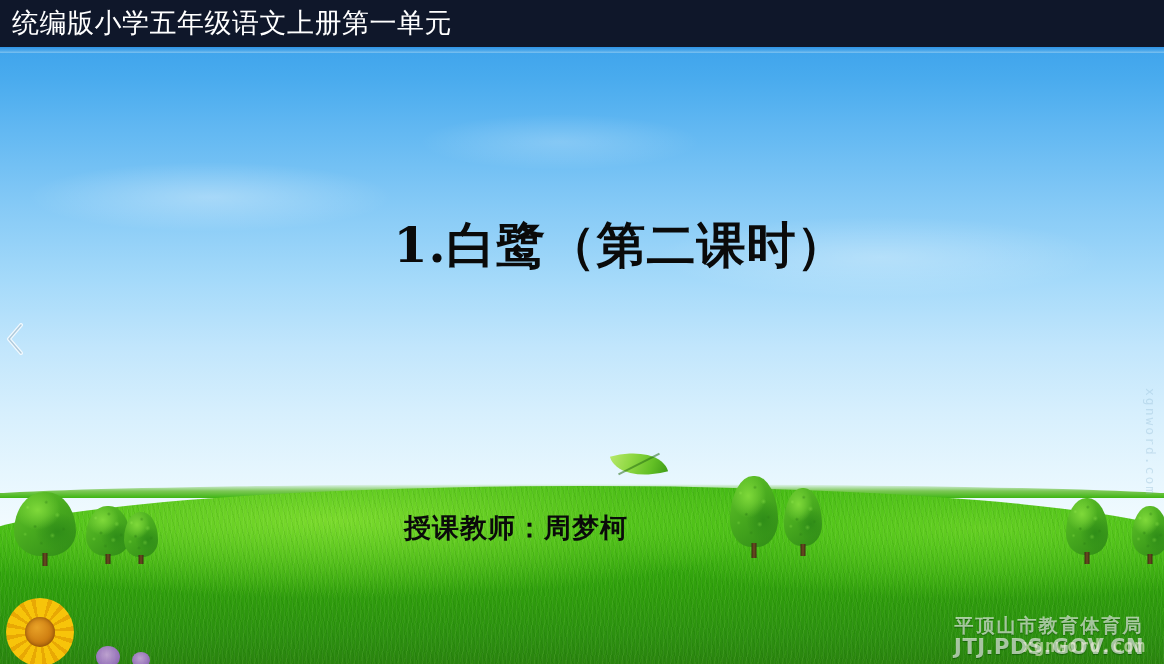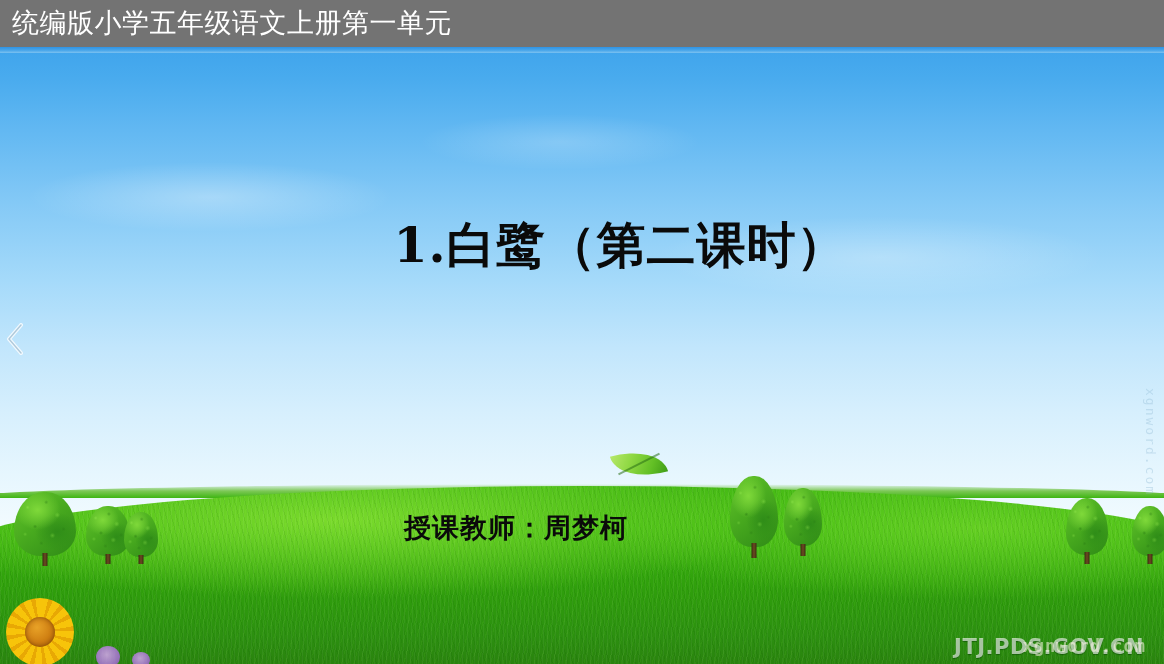--- a/index.html
+++ b/index.html
@@ -33,21 +33,21 @@
     background:
       radial-gradient(ellipse 260px 50px at 210px 150px, rgba(255,255,255,.30), rgba(255,255,255,0) 70%),
       radial-gradient(ellipse 320px 58px at 880px 210px, rgba(255,255,255,.26), rgba(255,255,255,0) 70%),
       radial-gradient(ellipse 200px 40px at 560px 95px, rgba(255,255,255,.20), rgba(255,255,255,0) 70%);
     pointer-events:none;
   }
 
   
   .header-bar{
     position:absolute; left:0; top:0; width:1164px; height:47px;
-    background:#737373;
+    background:#0f172a;
     z-index:6;
   }
   .header-title{
     position:absolute; left:12px; top:6px;
     font-size:27px; line-height:34px; font-weight:400;
     color:#ffffff; letter-spacing:.5px;
     white-space:nowrap;
   }
   .header-underline{
     position:absolute; left:0; top:47px; width:1164px; height:6px;
@@ -308,17 +308,18 @@
   <div class="nav-prev">
     <svg width="22" height="34" viewBox="0 0 22 34">
       <polyline points="17,3 5,17 17,31" fill="none" stroke="#ffffff" stroke-width="4" stroke-linecap="round" stroke-linejoin="round" opacity="0.92"></polyline>
       <polyline points="17,3 5,17 17,31" fill="none" stroke="#9ab7c9" stroke-width="1.4" stroke-linecap="round" stroke-linejoin="round" opacity="0.8"></polyline>
     </svg>
   </div>
 
   <div class="wm-vertical">xgnword.com</div>
 
   <div class="wm-logo">
+    <div class="wm-cn">平顶山市教育体育局</div>
     <div class="wm-url">JTJ.PDS.GOV.CN</div>
   </div>
   <div class="wm-site">xgnword.com</div>
 
 </div>
 
 </body></html>

